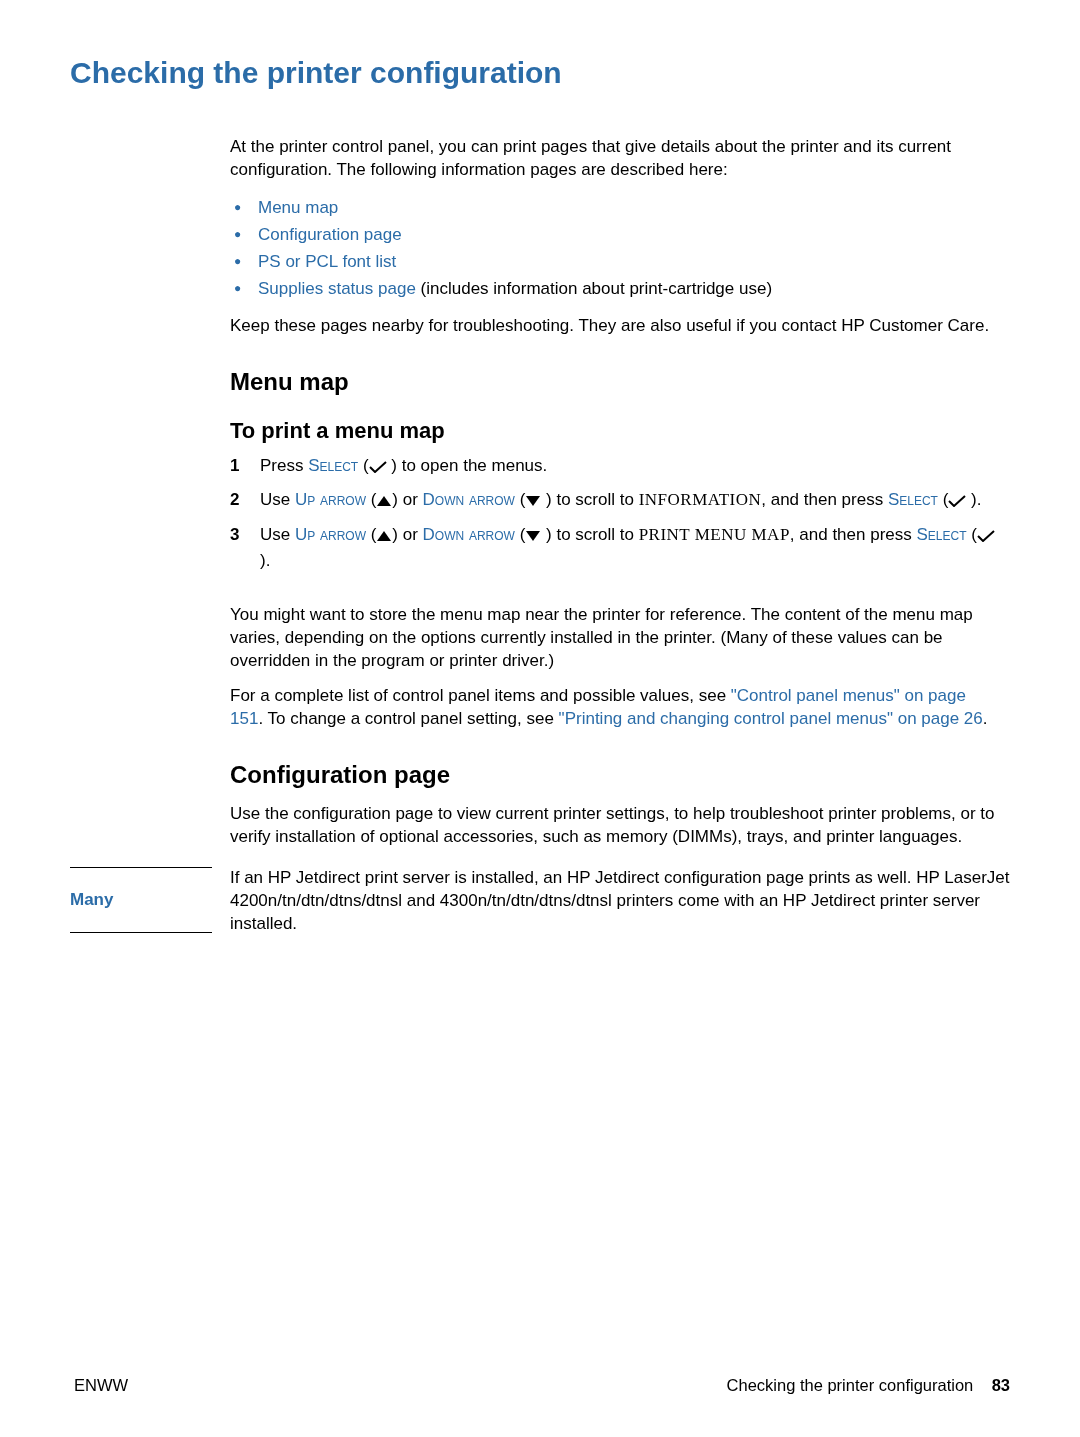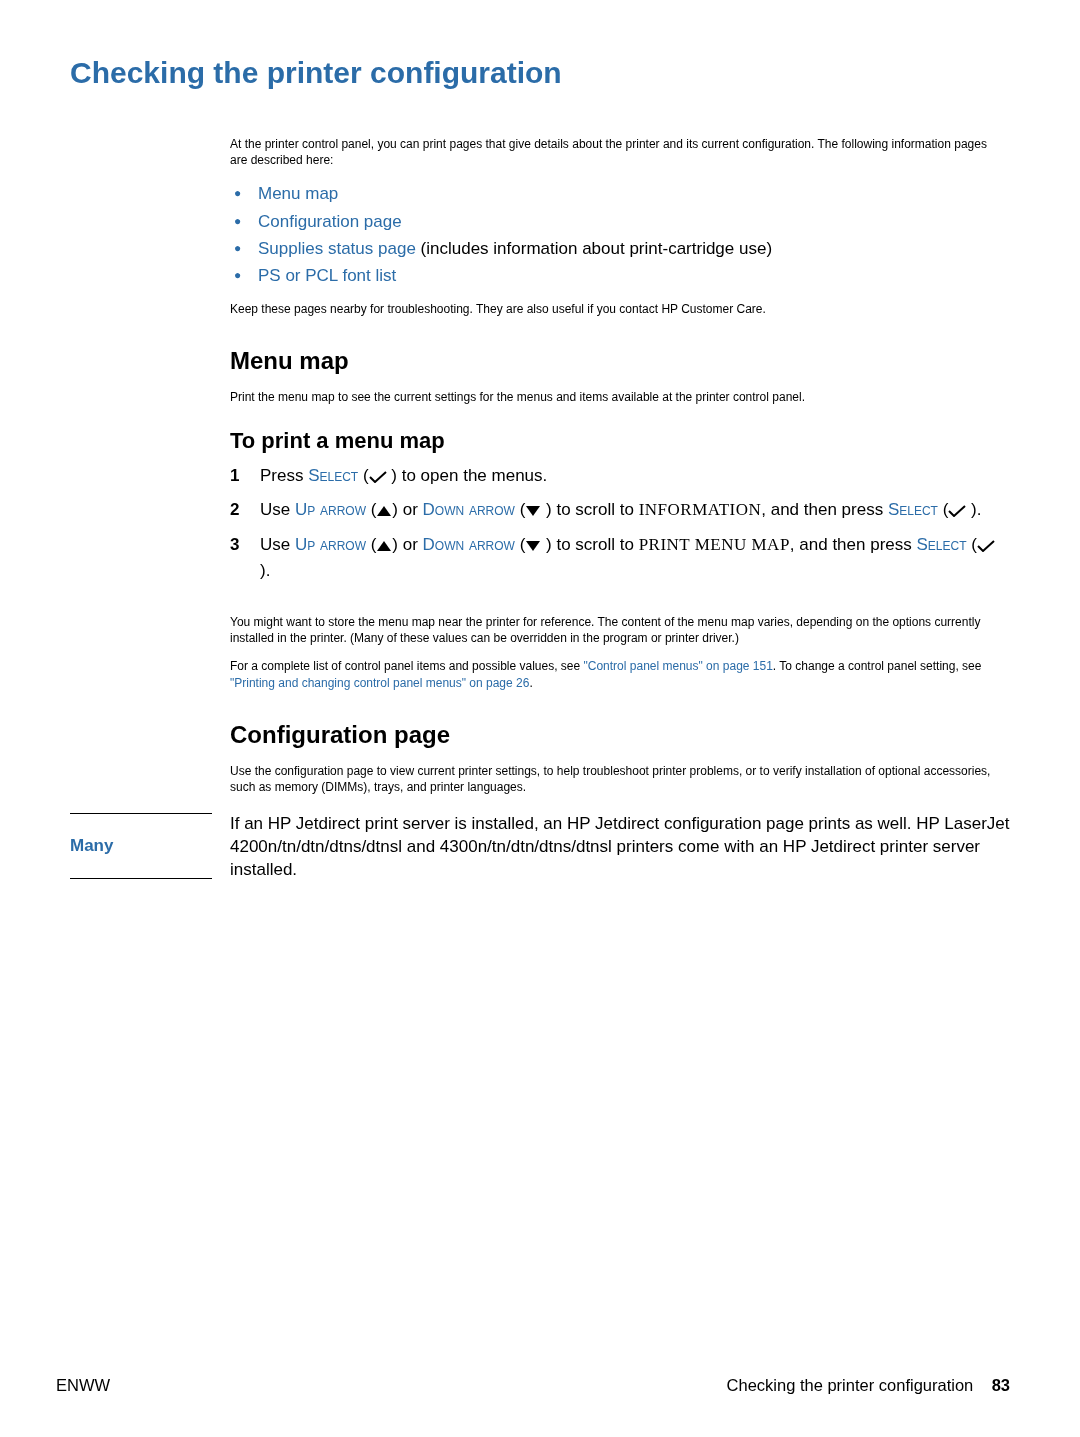--- a/index.html
+++ b/index.html
@@ -18,21 +18,21 @@
     color: #2b6ca8;
     font-size: 30px;
     font-weight: bold;
     margin-bottom: 46px;
   }
   .content {
     margin-left: 160px;
     margin-right: 10px;
   }
   p {
-    font-size: 12px;
+    font-size: 17px;
     line-height: 1.35;
     margin-bottom: 12px;
   }
   ul.bullets {
     list-style: none;
     margin-bottom: 12px;
   }
   ul.bullets li {
     font-size: 17px;
     line-height: 1.6;
@@ -111,50 +111,49 @@
     margin-right: 18px;
   }
   .note-text {
     font-size: 17px;
     line-height: 1.35;
     padding-top: 0;
   }
   .footer {
     position: absolute;
     bottom: 42px;
-    left: 56px;
+    left: 74px;
     right: 70px;
     display: flex;
     justify-content: space-between;
     font-size: 16.5px;
   }
   .footer .right { text-align: left; }
   .pagenum { font-weight: bold; }
 </style>
 </head>
 <body>
 
 <div class="page">
   <div class="h1">Checking the printer configuration</div>
 
   <div class="content">
     <p>At the printer control panel, you can print pages that give details about the printer and its current configuration. The following information pages are described here:</p>
 
     <ul class="bullets">
       <li><span class="link">Menu map</span></li>
       <li><span class="link">Configuration page</span></li>
+      <li><span class="link">PS or PCL font list</span></li>
       <li><span class="link">Supplies status page</span><span> (includes information about print-cartridge use)</span></li>
-      <li><span class="link">PS or PCL font list</span></li>
     </ul>
 
 
     <p>Keep these pages nearby for troubleshooting. They are also useful if you contact HP Customer Care.</p>
 
     <div class="h2">Menu map</div>
-    <p>Print the menu map to see the current settings for the menus and items available at the printer control panel.</p>
 
     <div class="h3">To print a menu map</div>
 
     <ol class="steps">
       <li>
         <span>Press </span><span class="smallcaps">Select</span><span> (</span><span class="icon"><svg width="18" height="12" viewBox="0 0 18 12">
               <path d="M1 6 L6 11 L17 1" stroke="#000" stroke-width="2" fill="none"></path>
             </svg></span><span> ) to open the menus.</span>
       </li>
       <li>

